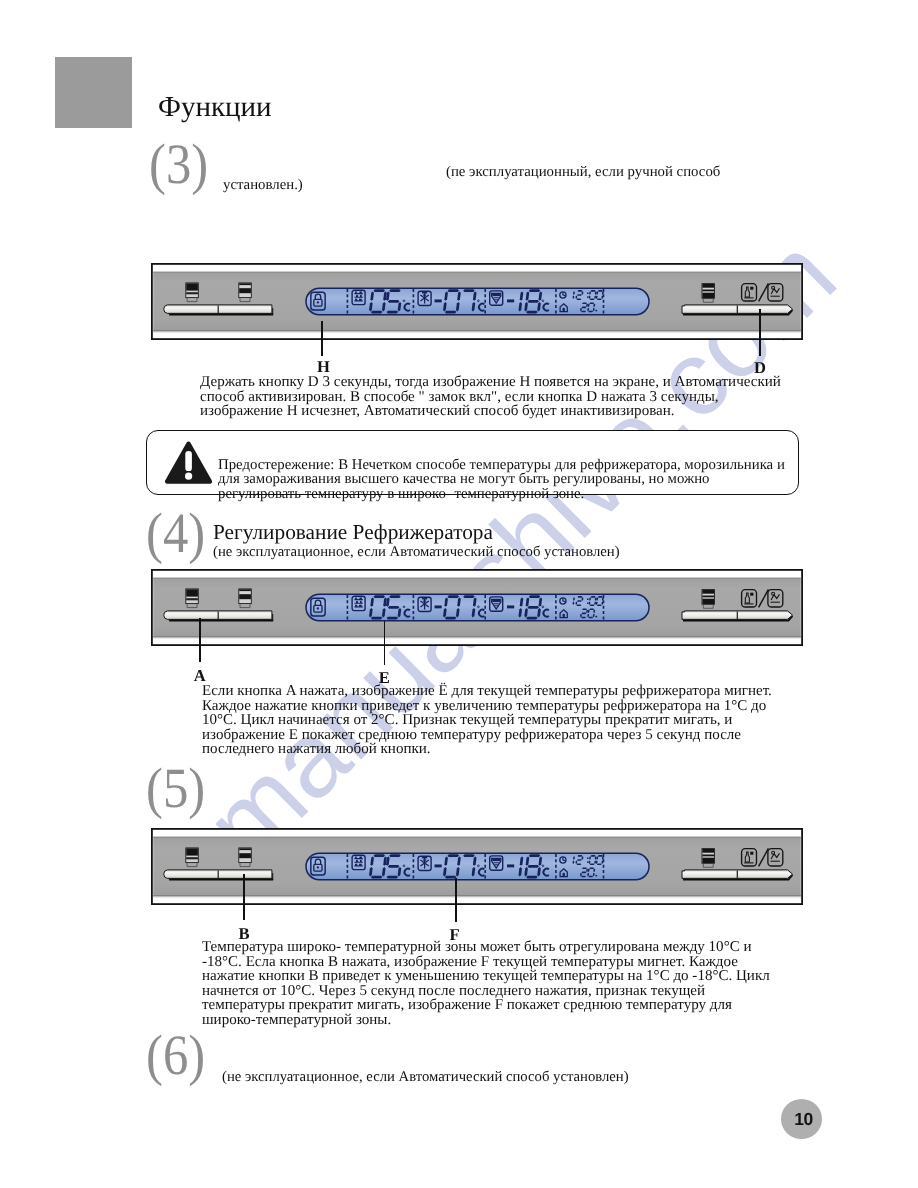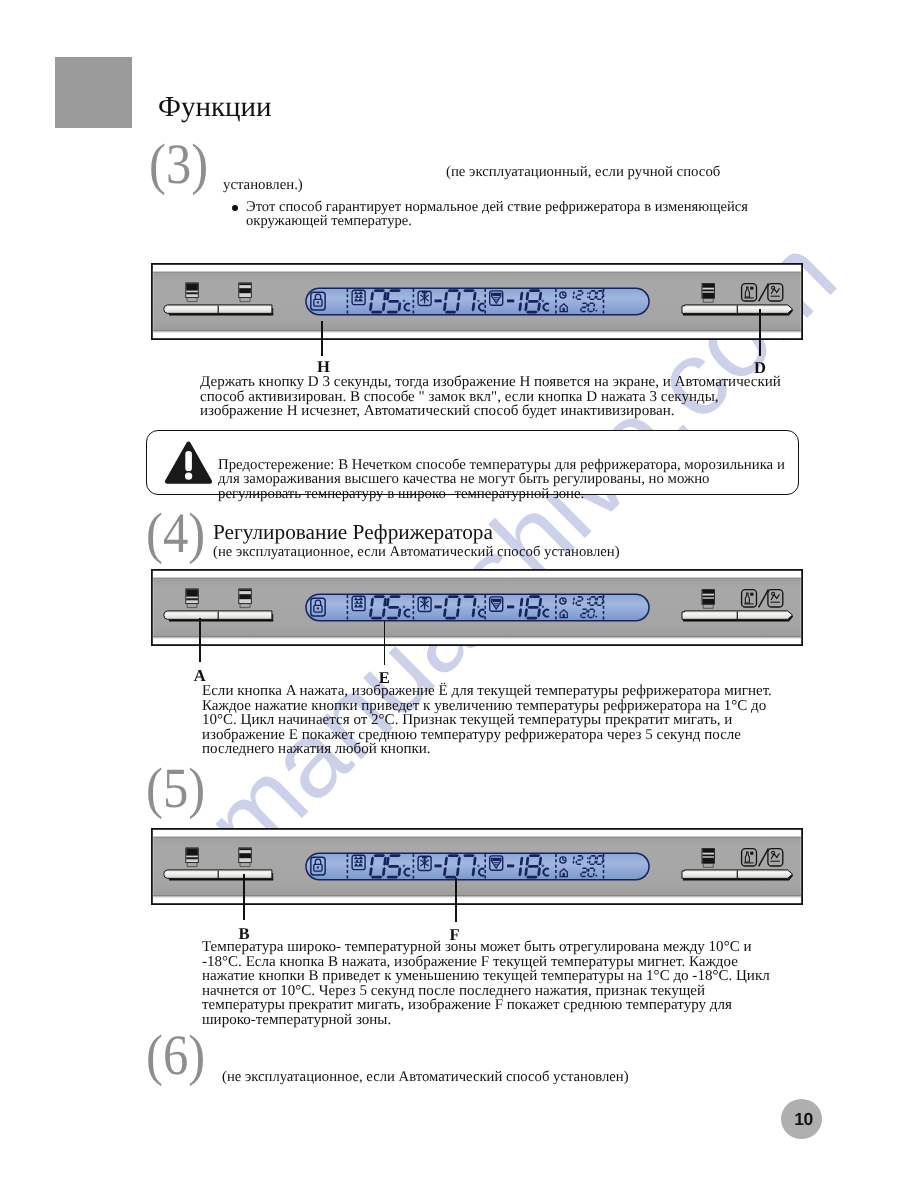--- a/index.html
+++ b/index.html
@@ -272,21 +272,20 @@
 </symbol>
 </defs>
     </svg>
 <div class="wm">manualshive.com</div>
 <div class="abs" id="hdr-square"></div>
 <div class="abs" id="hdr-title">Функции</div>
 <div class="secnum" style="left:148.5px;top:136px">(3)</div>
 <div class="hnote" style="left:446px;top:165px">(пе эксплуатационный, если ручной способ</div>
 <div class="hnote" style="left:223px;top:178px">установлен.)</div>
 <div class="bullets" style="left:231px;top:200px;width:522px">
-<div class="row"><span class="dot"></span><span>Этот способ гарантирует нормальное дей ствие рефрижератора в изменяющейся окружающей температуре.</span></div>
 </div>
 <div class="panelwrap" style="left:151px;top:263px">
 <svg width="652" height="77" viewBox="0 0 652 77">
         <use href="#cpanel"></use>
       </svg>
 </div>
 <div class="leader" style="left:321.1px;top:321px;height:35px"></div>
 <div class="callout" style="left:317px;top:359px">H</div>
 <div class="leader" style="left:758.9px;top:309px;height:47px"></div>
 <div class="callout" style="left:754px;top:360px">D</div>

